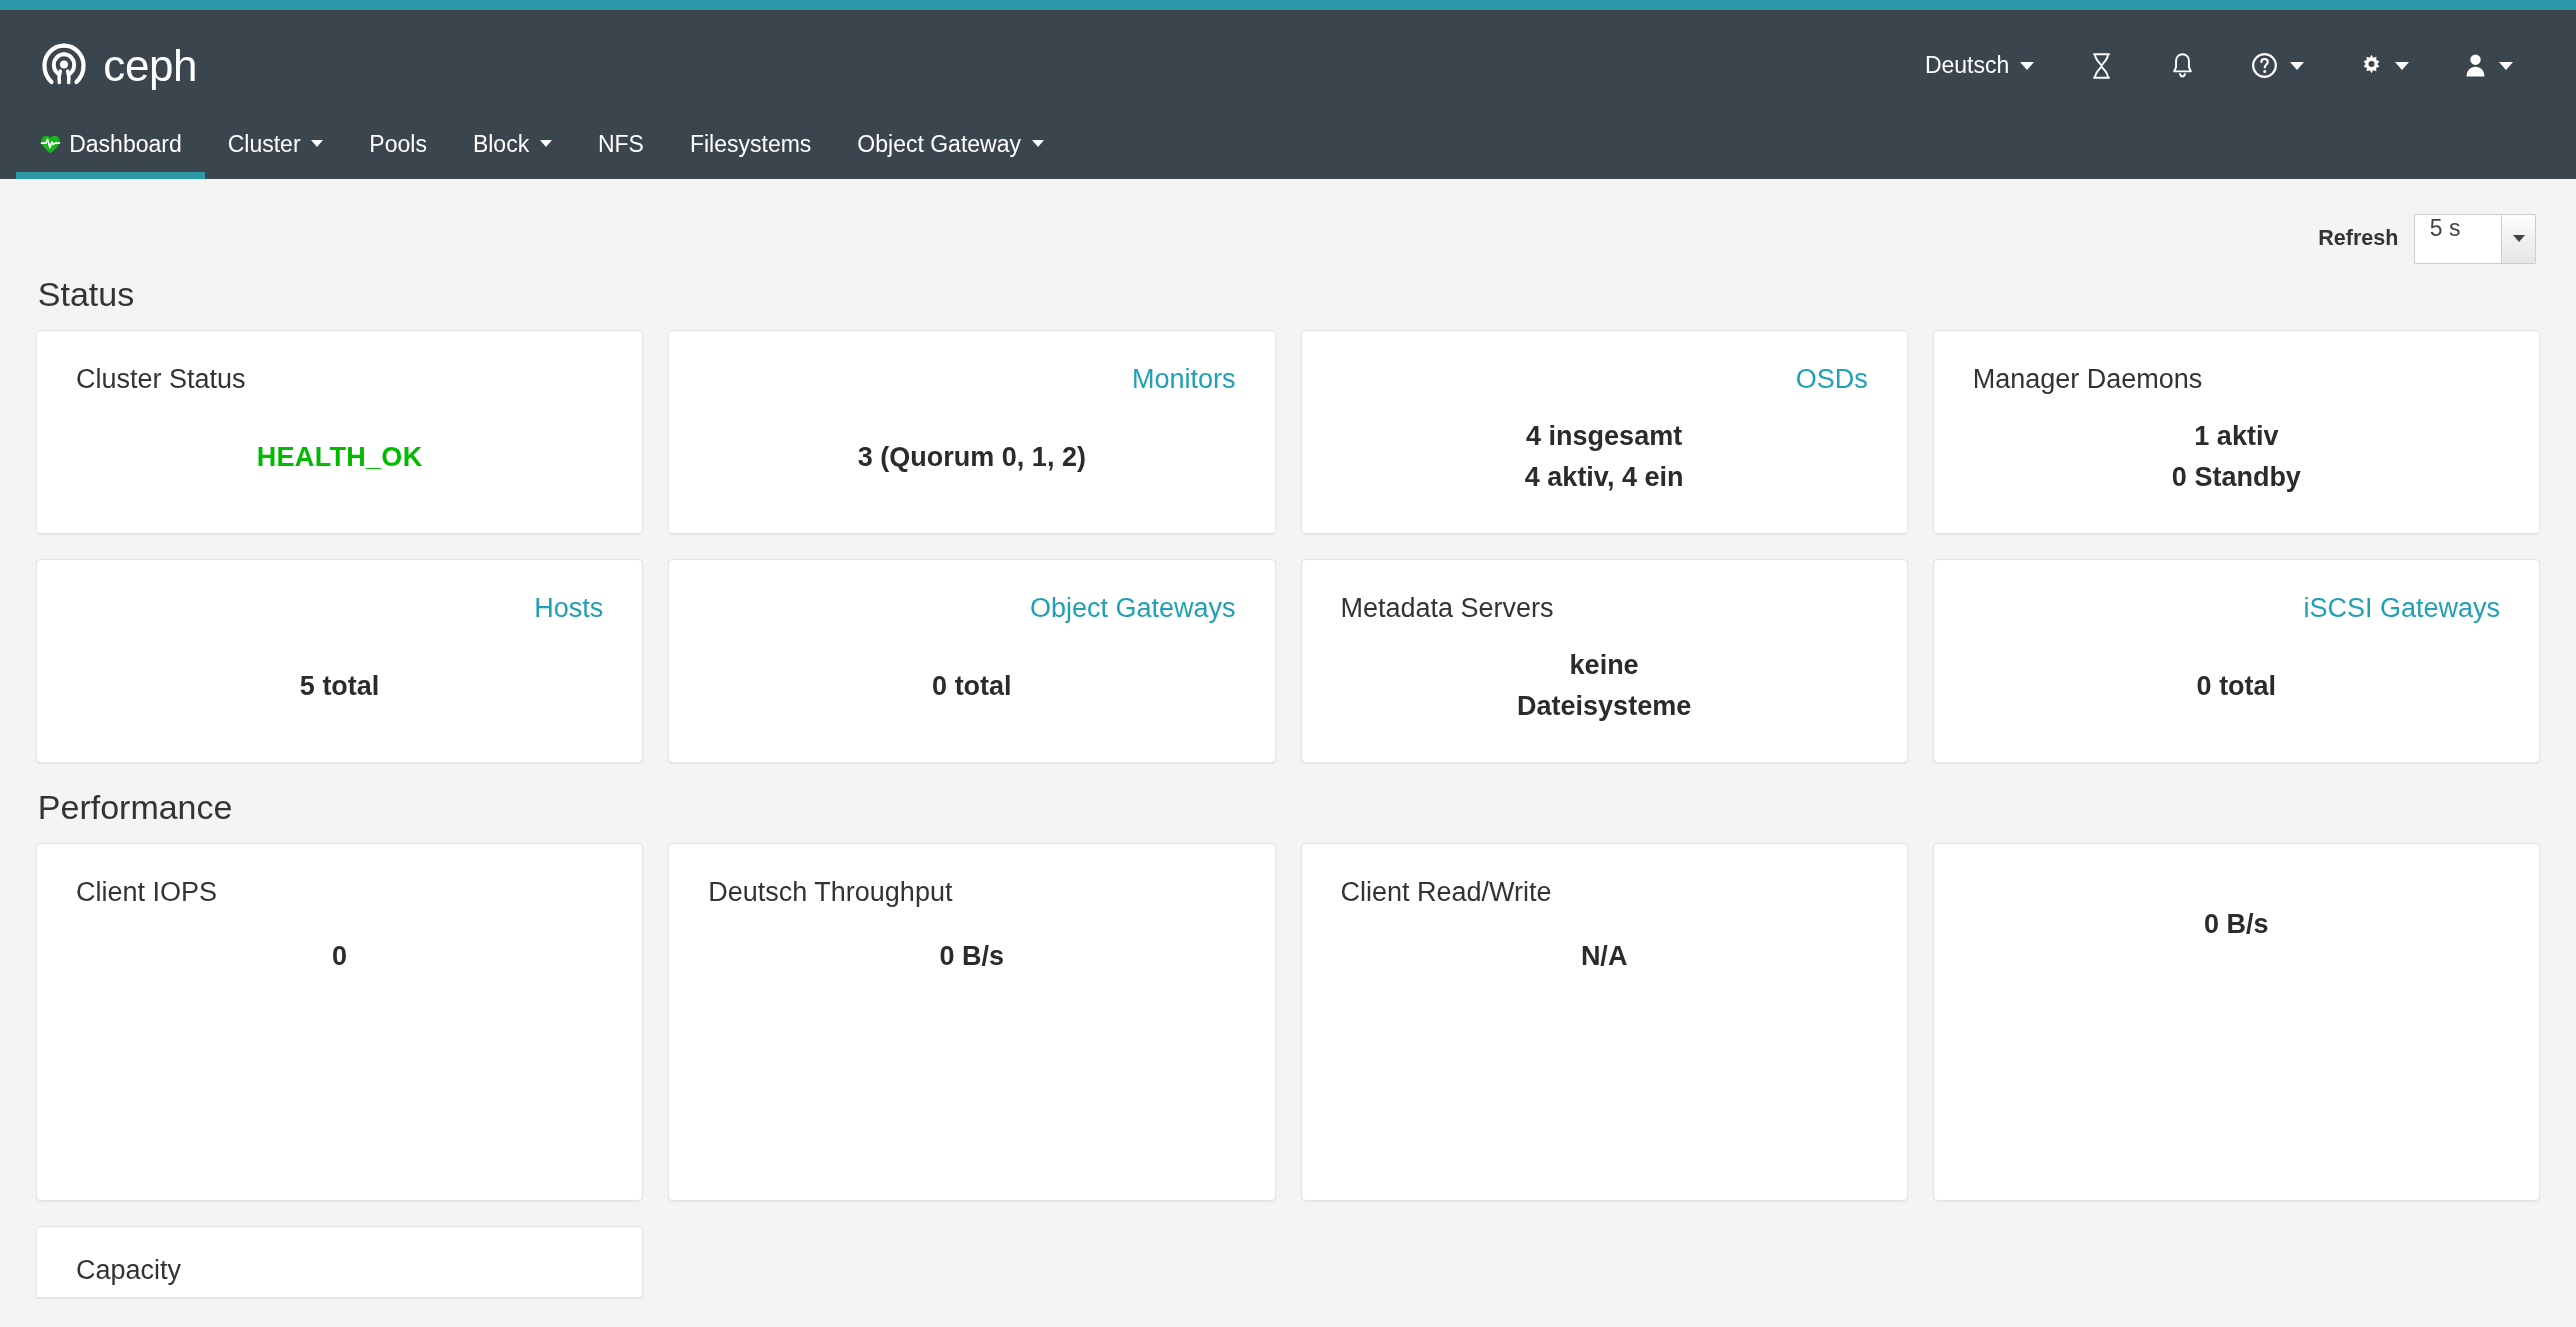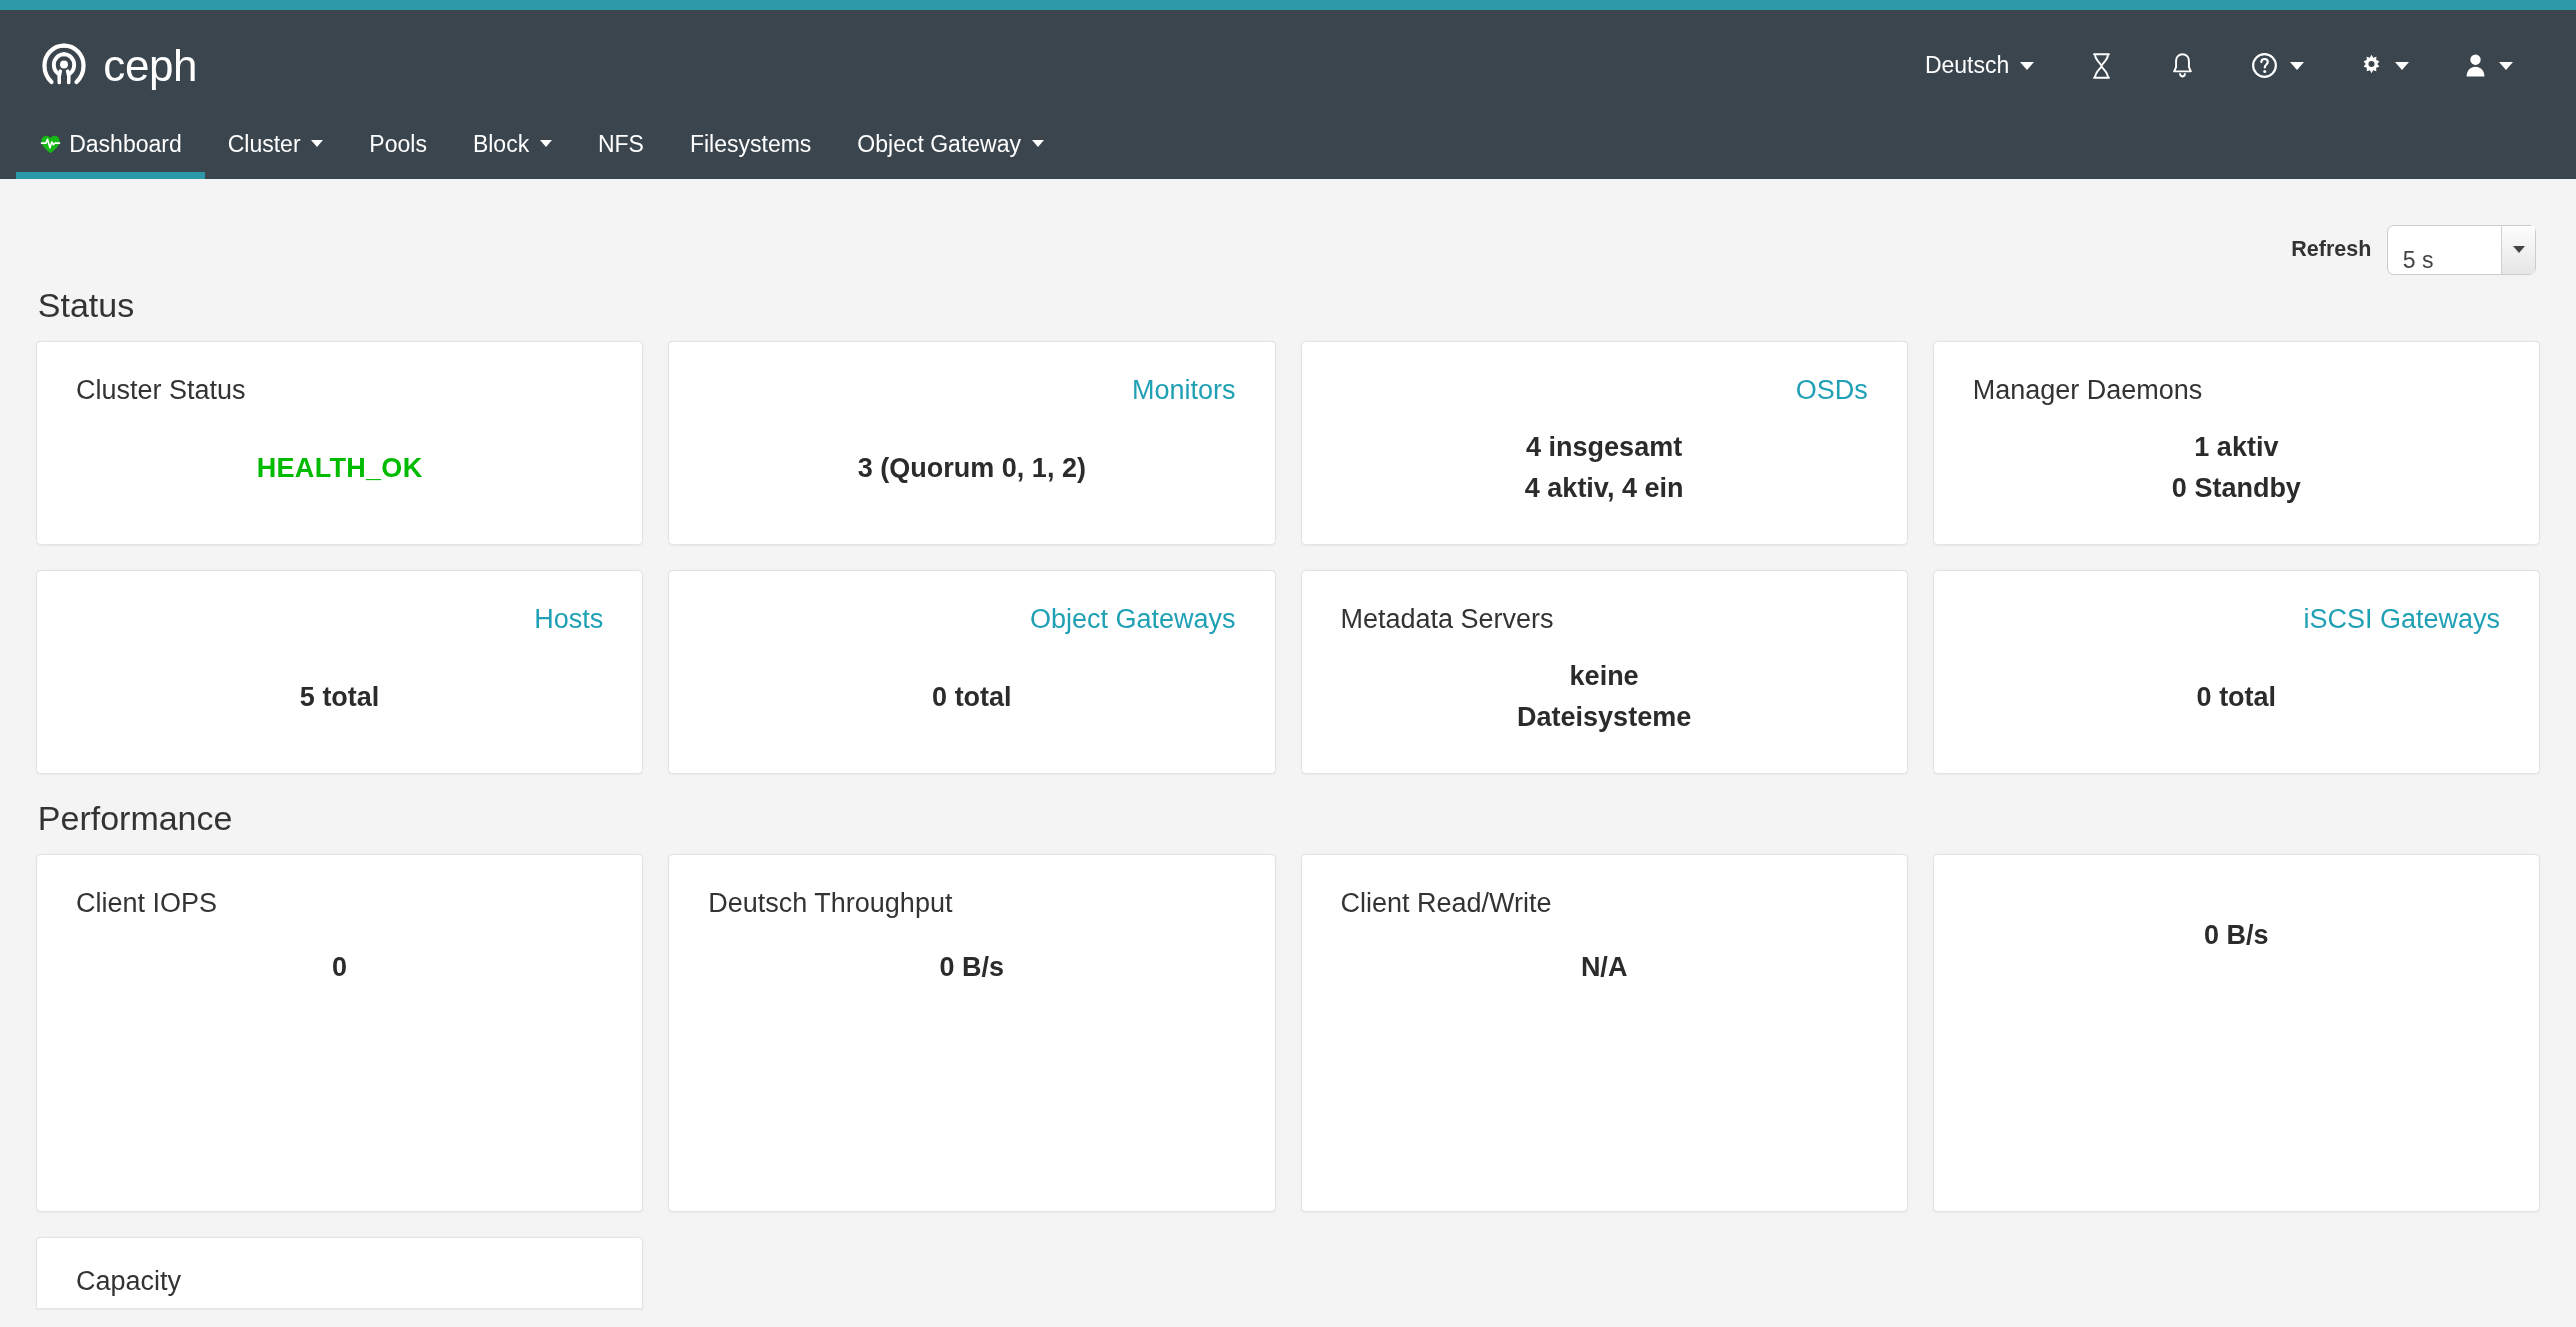--- a/index.html
+++ b/index.html
@@ -100,47 +100,47 @@
     border-right: 6.3px solid transparent;
     border-top: 7.2px solid #ffffff;
     display: inline-block;
     margin-left: 3.6px;
     margin-bottom: 1.8px;
   }
   .heart-icon { width: 23px; height: 23px; display:block; }
 
   
   .content {
-    padding: 12px 36px;
+    padding: 1px 36px;
     position: relative;
     height: calc(1327px - 179px);
   }
 
   .refresh-row {
     display: flex;
     justify-content: flex-end;
     align-items: center;
     gap: 16px;
     padding: 32px 3.6px 0 0;
     height: 86px;
   }
   .refresh-label {
     font-size: 21.5px;
     font-weight: bold;
     color: #333333;
   }
   .refresh-select {
     position: relative;
-    width: 149px;
+    width: 122px;
     height: 50px;
     border: 0.9px solid #cccccc;
-    border-radius: 7px;
+    border-radius: 1px;
     background: #ffffff;
     display: flex;
-    align-items: flex-end;
+    align-items: flex-start;
     padding-left: 14.3px;
     font-size: 23px;
     color: #444444;
     cursor: pointer;
   }
   .refresh-select .sel-arrow {
     position: absolute;
     right: 0; top: 0; bottom: 0;
     width: 34px;
     border-left: 0.9px solid #cfcfcf;

